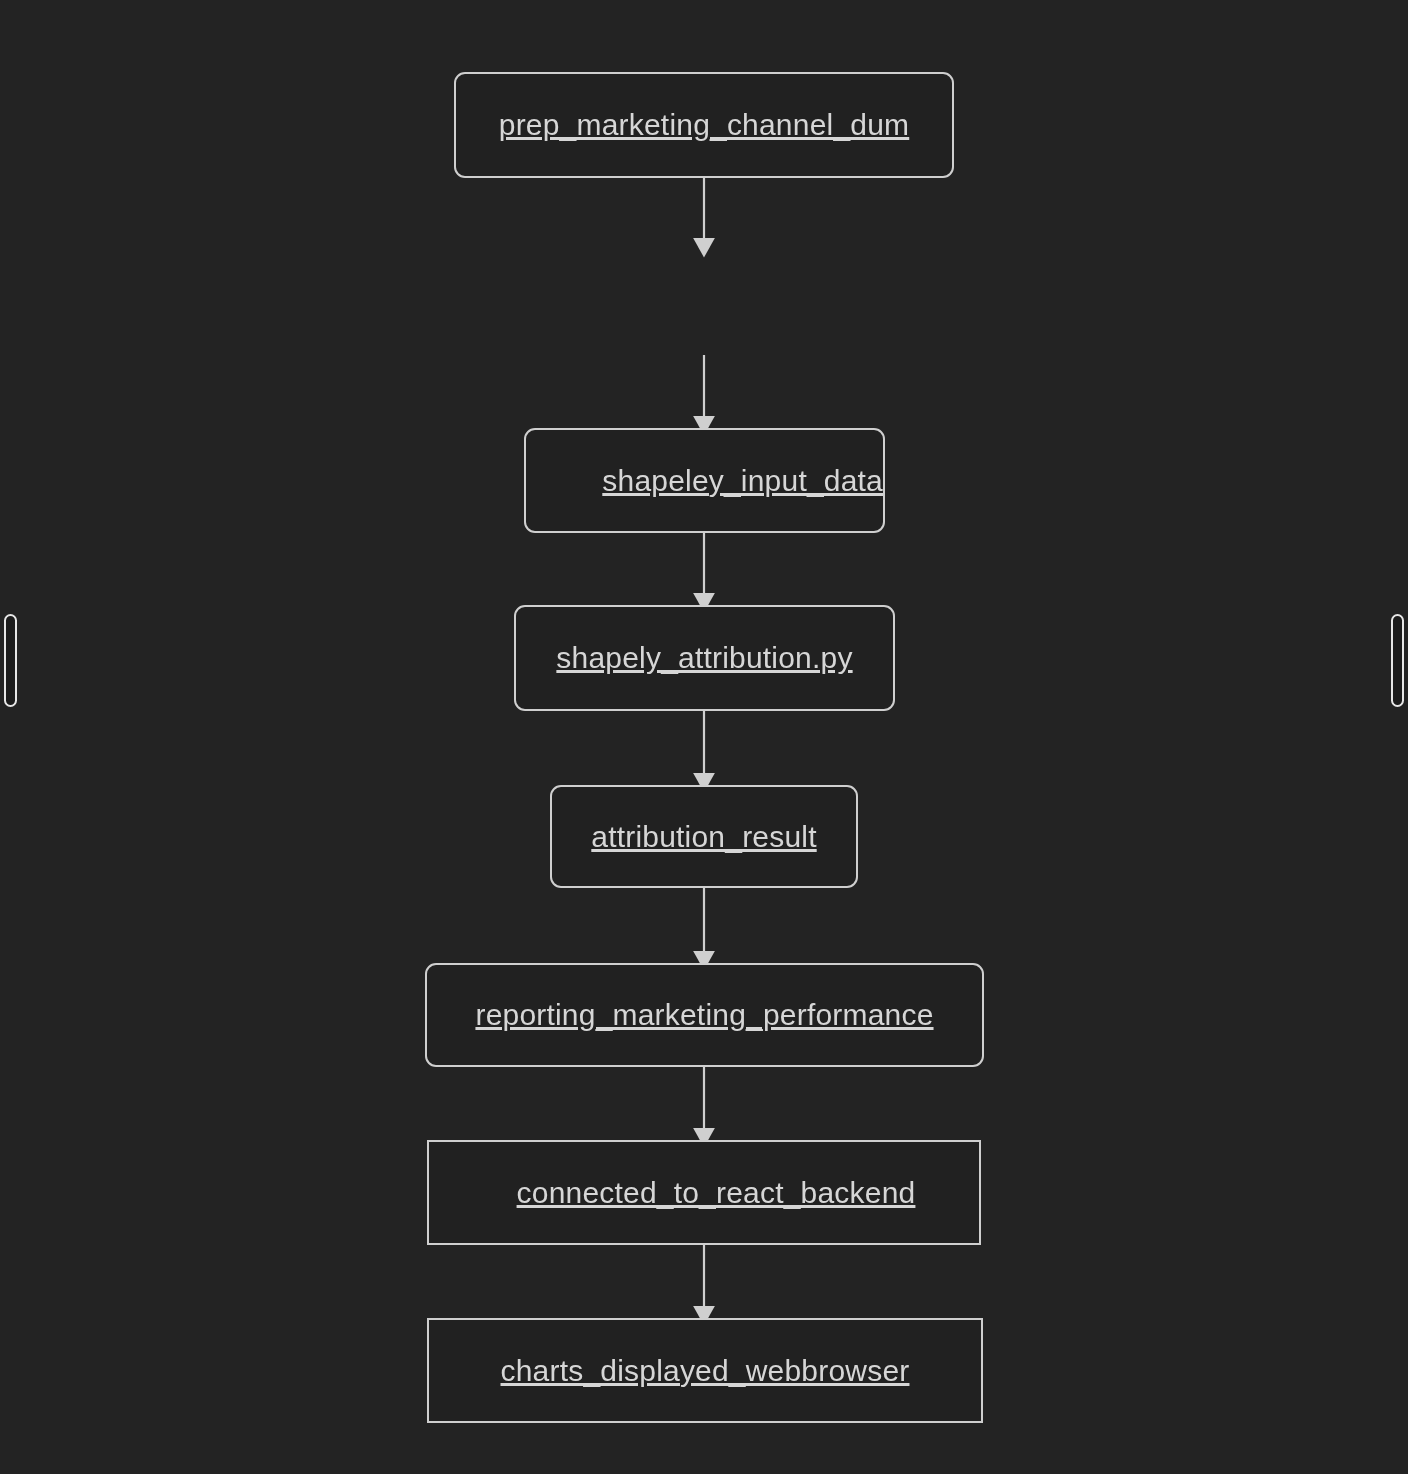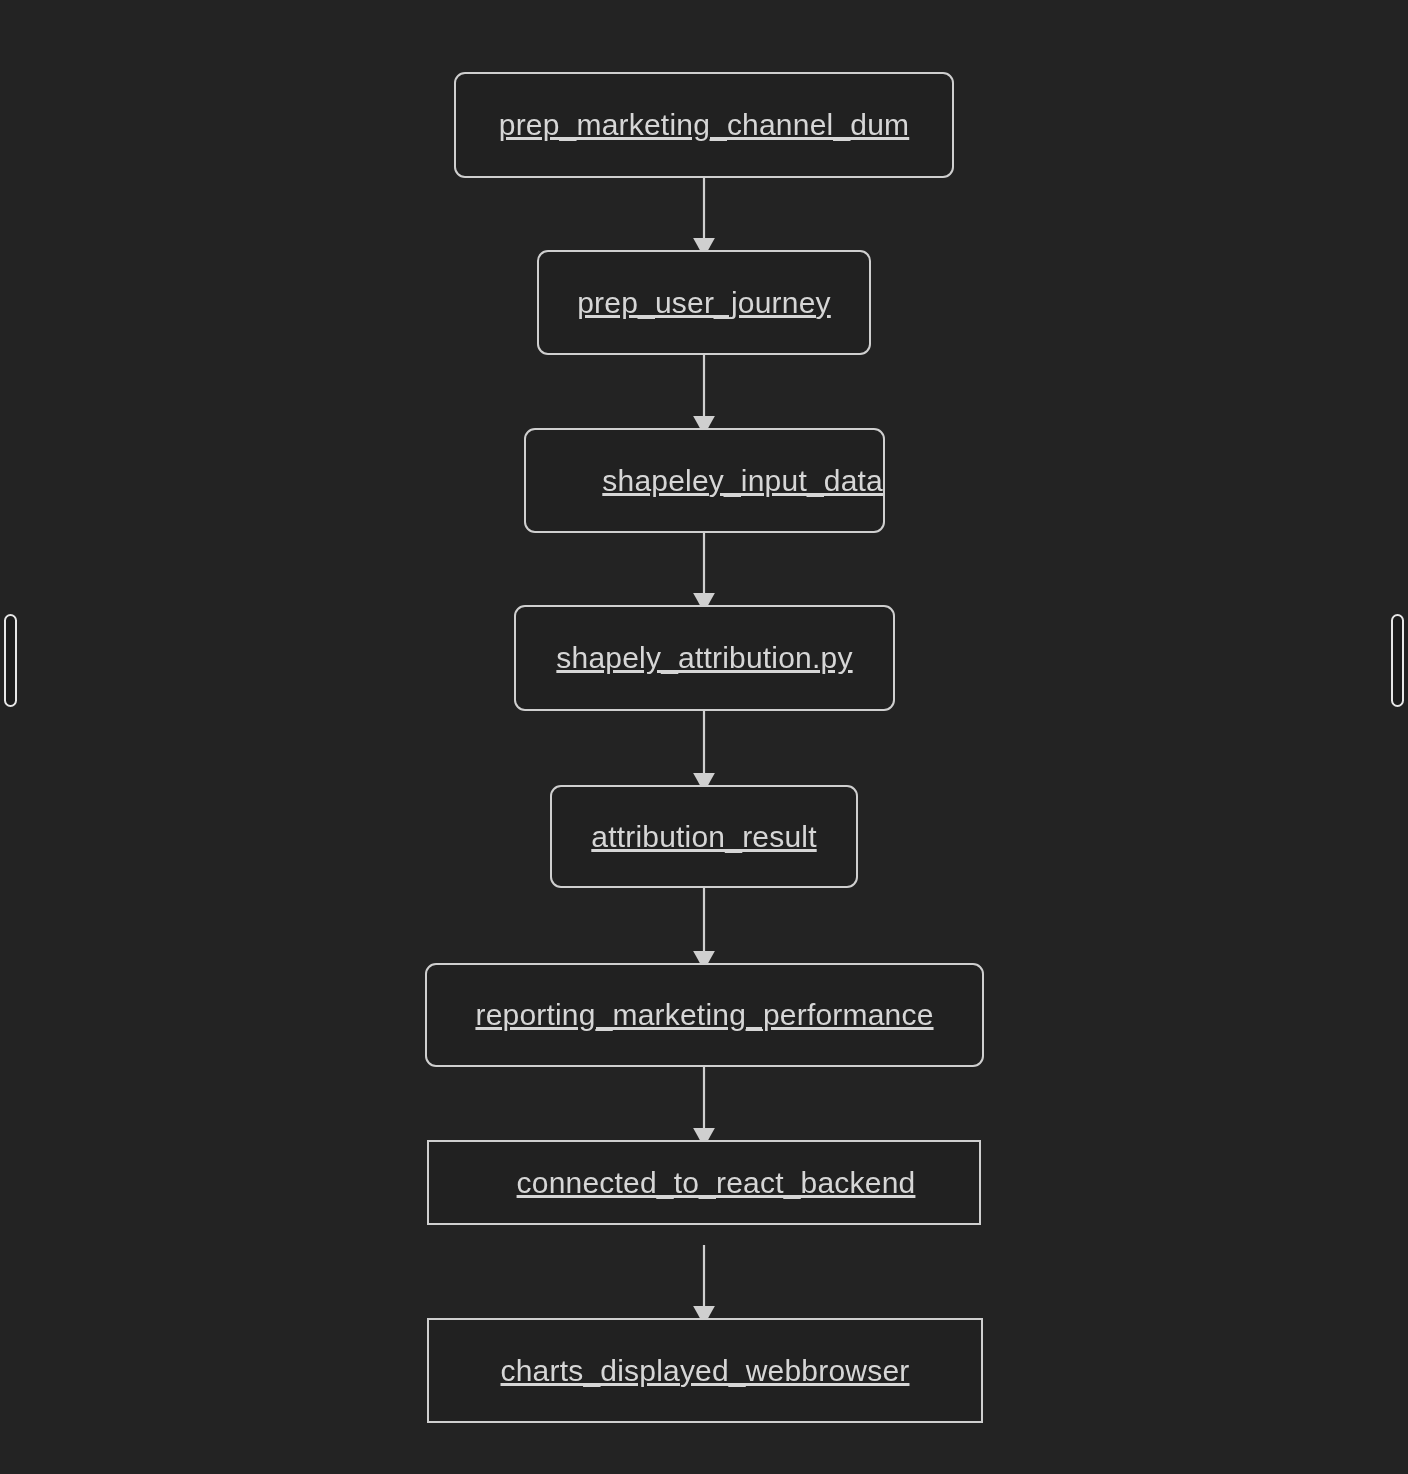--- a/index.html
+++ b/index.html
@@ -81,41 +81,38 @@
       <line x1="704" y1="888" x2="704" y2="956"></line>
       <line x1="704" y1="1067" x2="704" y2="1133"></line>
       <line x1="704" y1="1245" x2="704" y2="1311"></line>
     </g>
   </svg>
 
   <div class="node rounded" style="left:454px; top:72px; width:500px; height:106px;">
     <span>prep_marketing_channel_dum</span>
   </div>
 
-  <div class="node rounded" style="left:537px; top:250px; width:334px; height:105px;">
-    <span>prep_user_journey</span>
-  </div>
 
   <div class="node rounded" style="left:524px; top:428px; width:361px; height:105px;justify-content:flex-end;">
     <span>shapeley_input_data</span>
   </div>
 
   <div class="node rounded" style="left:514px; top:605px; width:381px; height:106px;">
     <span>shapely_attribution.py</span>
   </div>
 
   <div class="node rounded" style="left:550px; top:785px; width:308px; height:103px;justify-content:center;">
     <span>attribution_result</span>
   </div>
 
   <div class="node rounded" style="left:425px; top:963px; width:559px; height:104px;">
     <span>reporting_marketing_performance</span>
   </div>
 
-  <div class="node square" style="left:427px; top:1140px; width:554px; height:85px;padding-left:24px;">
+  <div class="node square" style="left:427px; top:1140px; width:554px; height:105px;padding-left:24px;">
     <span>connected_to_react_backend</span>
   </div>
 
   <div class="node square" style="left:427px; top:1318px; width:556px; height:105px;text-align:right;">
     <span>charts_displayed_webbrowser</span>
   </div>
 
   <div class="drag-handle left"></div>
 
   <div class="drag-handle right"></div>

